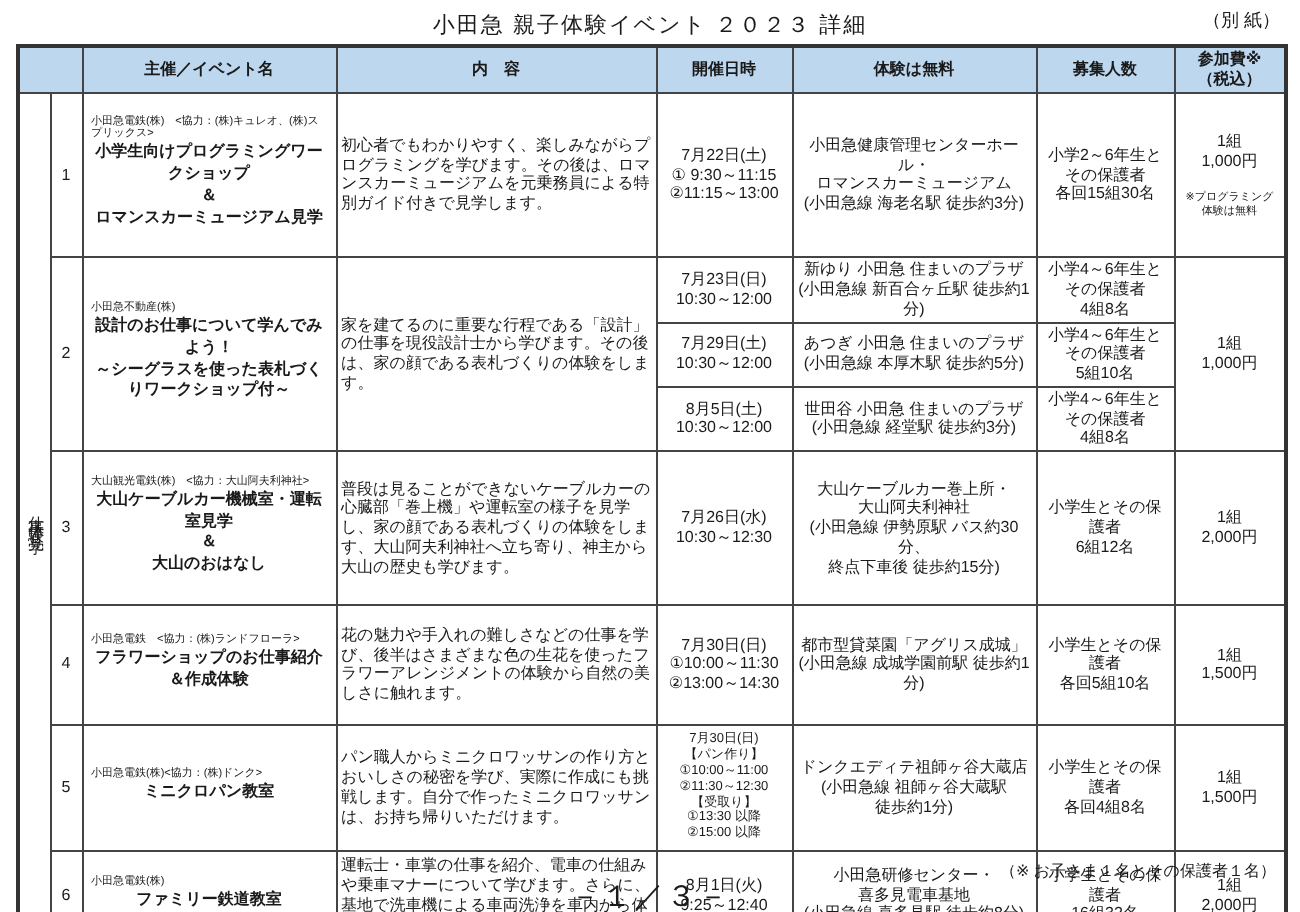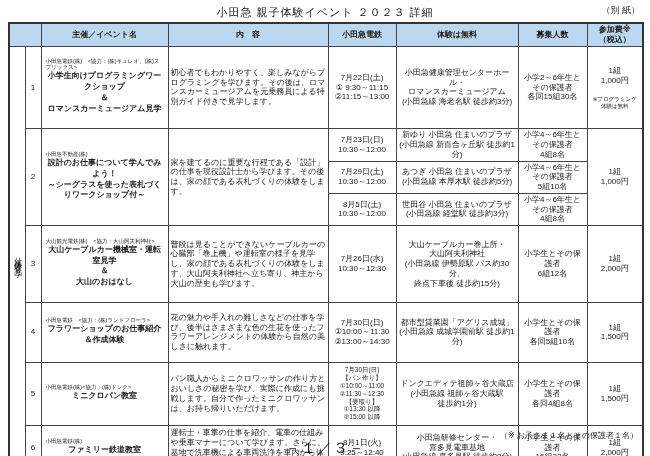--- a/index.html
+++ b/index.html
@@ -66,21 +66,21 @@
         <col style="width:122px">
       <col style="width:69px">
         <col style="width:56px">
     </colgroup>
 
     <tbody>
         <tr class="h-header">
       <th class="hdr" colspan="2"></th>
       <th class="hdr">主催／イベント名</th>
       <th class="hdr">内　容</th>
-      <th class="hdr">小田急電鉄</th>
+      <th class="hdr">開催日時</th>
       <th class="hdr">体験は無料</th>
       <th class="hdr">募集人数</th>
       <th class="hdr hdr-fee">参加費※
 （税込）</th>
     </tr>
 
     <tr class="r1">
       <td class="cat" rowspan="8">仕事体験・見学</td>
       <td class="num">1</td>
       <td class="evt">

